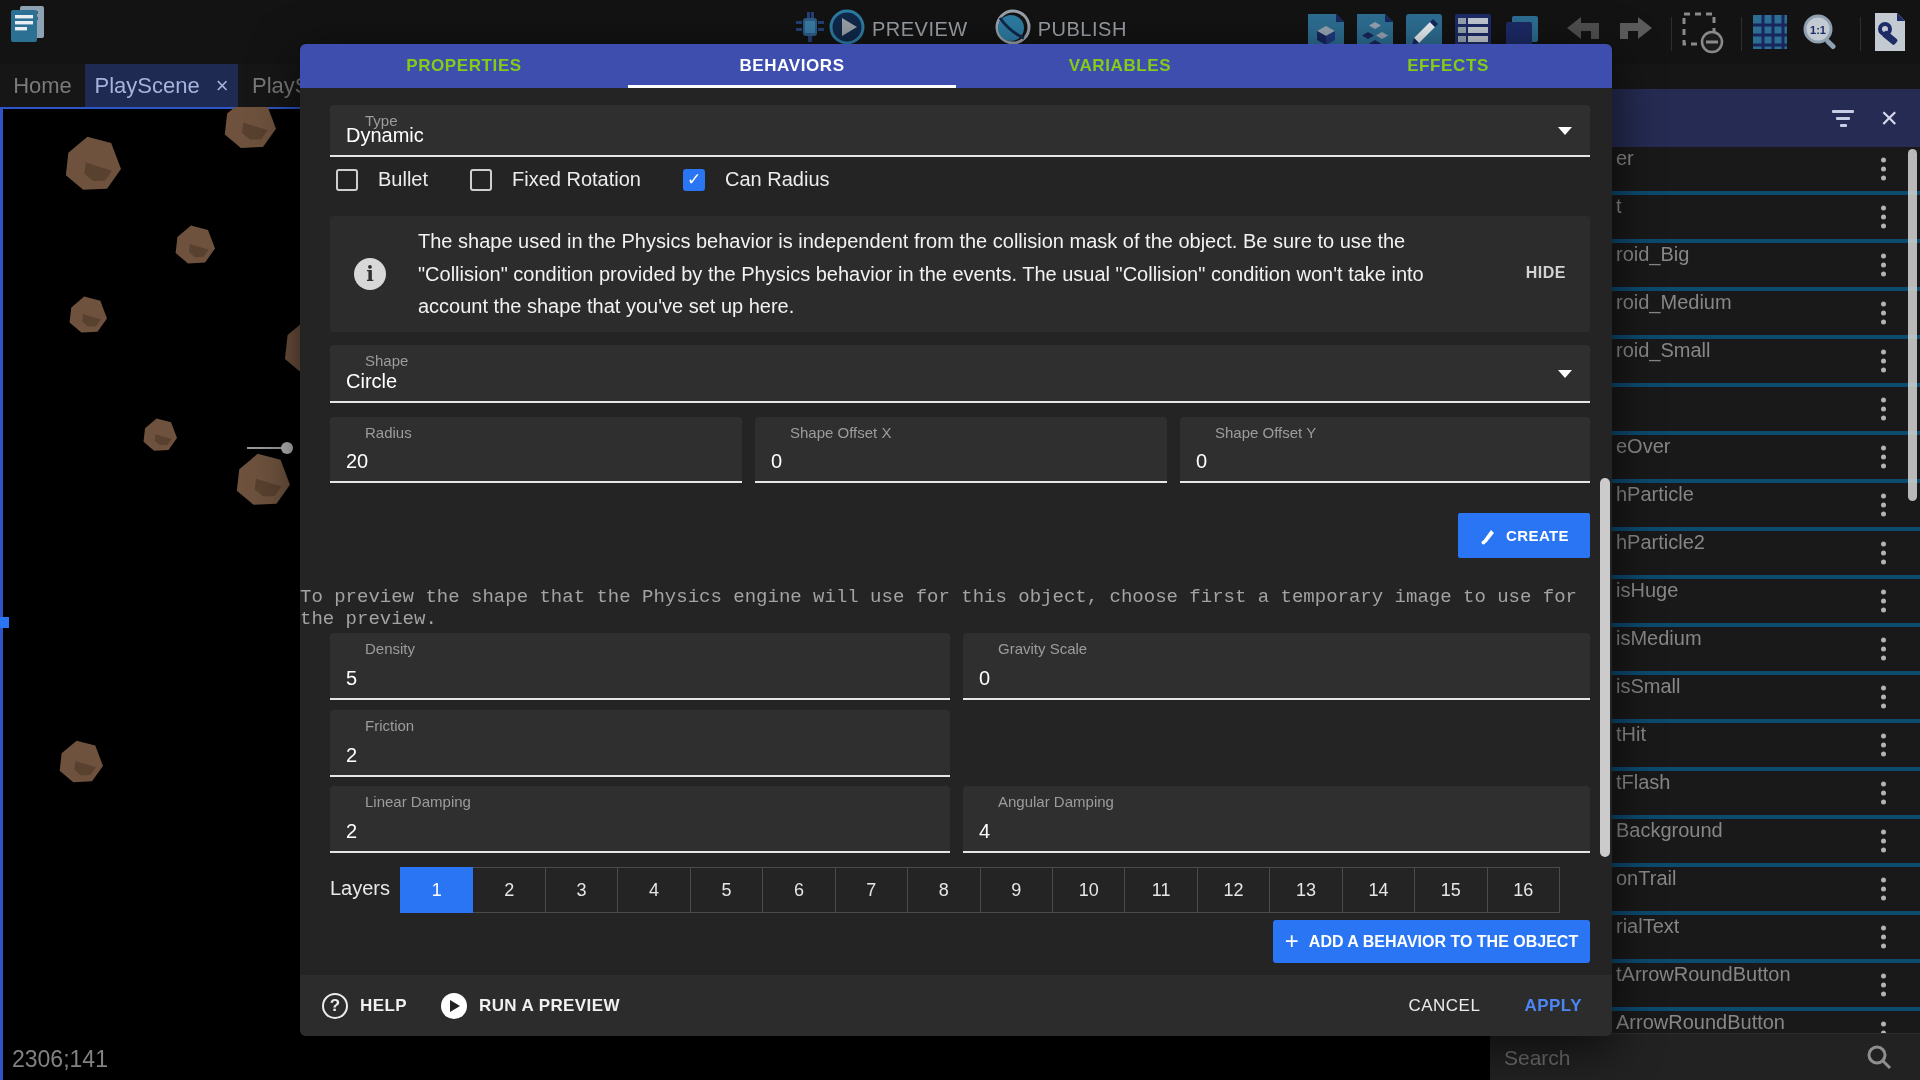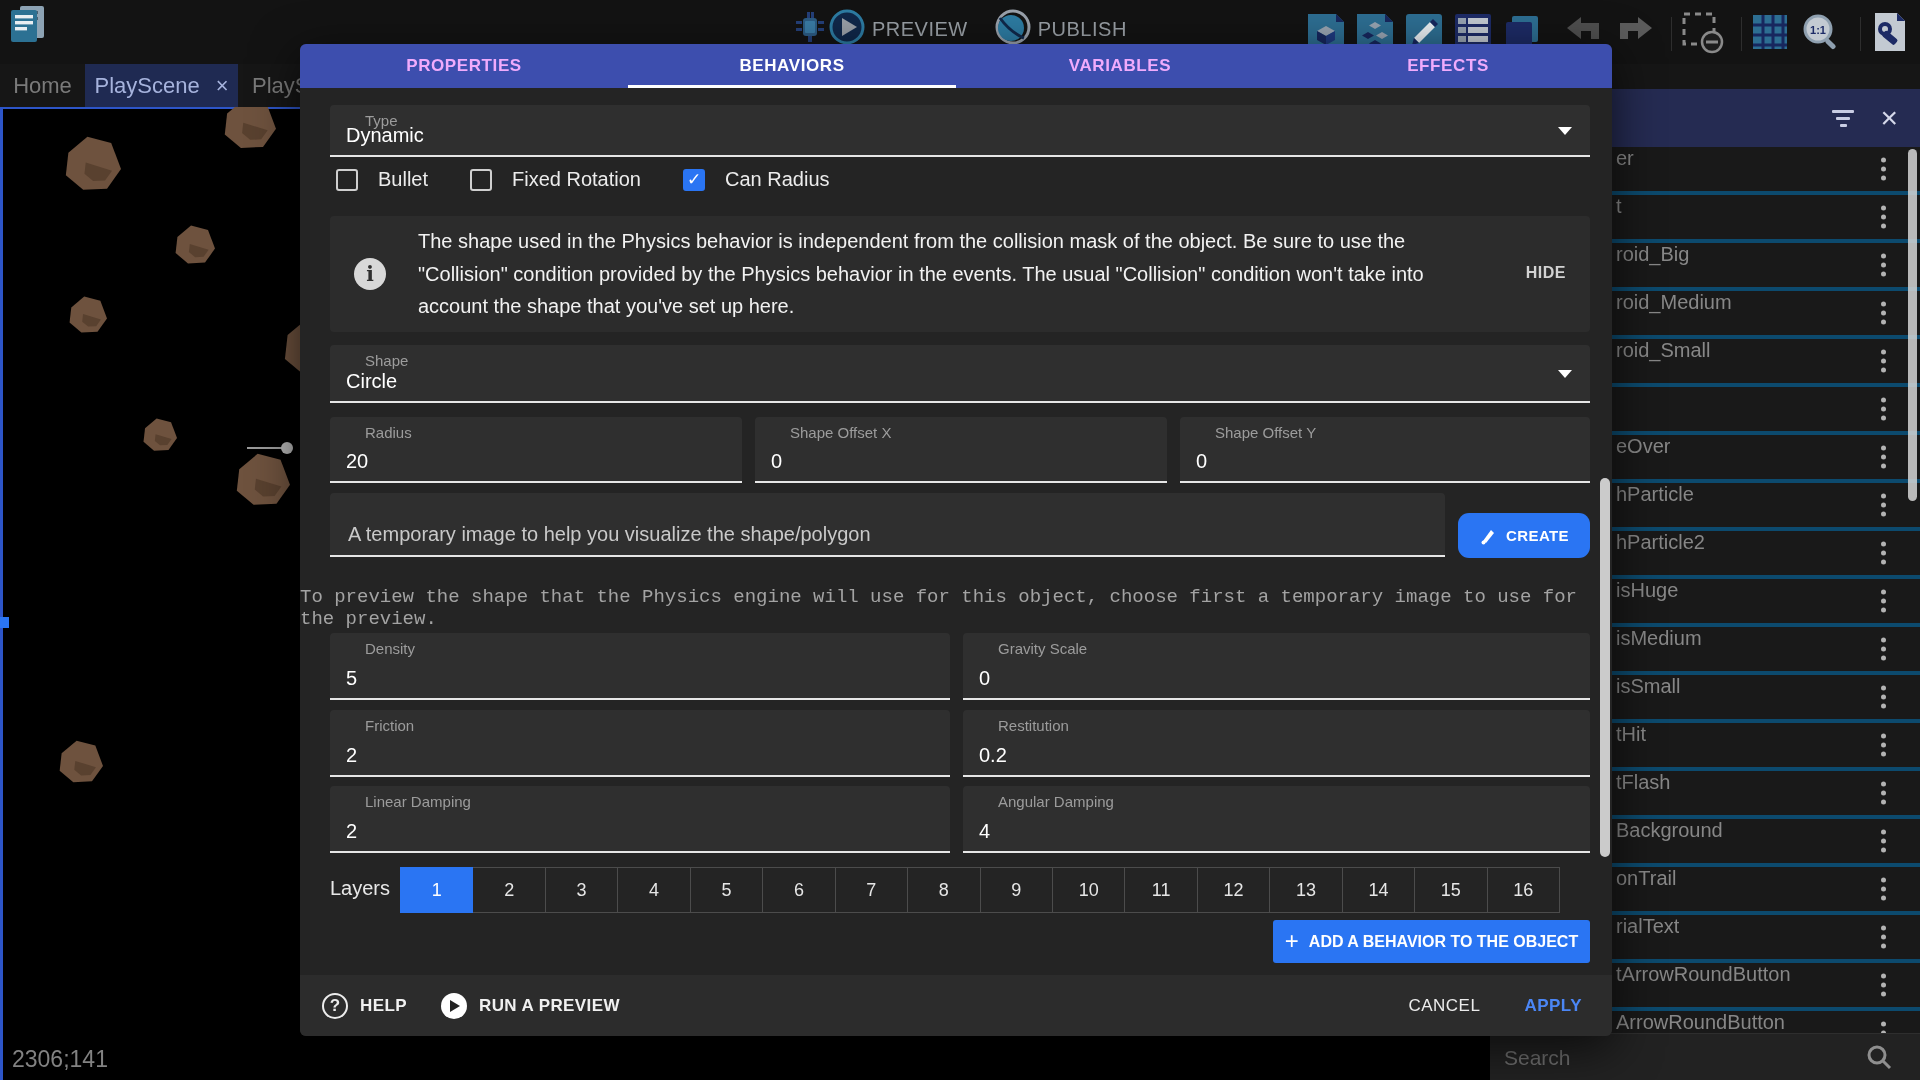--- a/index.html
+++ b/index.html
@@ -42,42 +42,42 @@
   .panel-scroll{position:absolute;left:418px;top:60px;width:9px;height:352px;background:#d6d6d6;opacity:.85;border-radius:5px;}
   .search{position:absolute;left:0;top:944px;width:430px;height:47px;background:#222;border-top:1px solid #2e2e2e;}
   .search input{position:absolute;left:12px;top:6px;width:330px;height:34px;background:transparent;border:none;outline:none;
     color:#bbb;font-size:21px;font-family:inherit;}
   .search input::placeholder{color:#6f6f6f;}
   .search-icon{position:absolute;right:28px;top:10px;}
   
   .dialog{position:absolute;left:300px;top:44px;width:1312px;height:992px;background:#242424;border-radius:6px;
     box-shadow:0 12px 48px rgba(0,0,0,.65);z-index:10;}
   .d-tabs{position:absolute;left:0;top:0;width:1312px;height:44px;background:#3d4eae;border-radius:6px 6px 0 0;display:flex;}
-  .d-tab{flex:1;display:flex;align-items:center;justify-content:center;color:#f0abfc;font-size:17px;font-weight:bold;
+  .d-tab{flex:1;display:flex;align-items:center;justify-content:center;color:#84cc16;font-size:17px;font-weight:bold;
     letter-spacing:.6px;position:relative;}
   .d-tab.active{color:#fff;}
   .d-tab.active::after{content:"";position:absolute;left:0;right:0;bottom:0;height:3px;background:#fff;}
   .field{position:absolute;background:#2f2f2f;border-radius:4px 4px 0 0;border-bottom:2px solid #e6e6e6;box-sizing:border-box;}
   .f-label{position:absolute;left:16px;top:7px;color:#9c9c9c;font-size:15px;margin-left:19px;}
   .f-value{position:absolute;left:16px;bottom:8px;color:#fff;font-size:20px;}
   .caret{position:absolute;right:18px;top:50%;margin-top:-3px;width:0;height:0;
     border-left:7px solid transparent;border-right:7px solid transparent;border-top:8px solid #fff;}
   .chk-row{position:absolute;left:36px;top:124px;display:flex;align-items:center;gap:20px;}
   .chk-box{width:22px;height:22px;border:2px solid #cfcfcf;border-radius:3px;box-sizing:border-box;}
   .chk-box.checked{background:#2a75f3;border-color:#2a75f3;color:#fff;font-size:17px;font-weight:bold;
     display:flex;align-items:center;justify-content:center;}
   .chk-label{color:#ececec;font-size:20px;margin-right:22px;}
   .info{position:absolute;left:30px;top:172px;width:1260px;height:116px;background:#2c2c2c;border-radius:4px;}
   .info-icon{position:absolute;left:24px;top:42px;width:32px;height:32px;border-radius:50%;background:#d8d8d8;
     color:#2e2e2e;font-family:"DejaVu Serif",serif;font-weight:bold;font-size:20px;
     display:flex;align-items:center;justify-content:center;}
   .info-text{position:absolute;left:88px;top:9px;width:1075px;color:#f2f2f2;font-size:20px;line-height:1.63;}
   .hide-btn{position:absolute;right:24px;top:48px;color:#d2d2d2;font-size:16px;font-weight:bold;letter-spacing:.5px;}
   .hint{position:absolute;left:0;top:542px;width:1312px;text-align:left;color:#a3a3a3;font-size:19px;font-family:Liberation Mono, monospace;}
-  .create-btn{position:absolute;left:1158px;top:469px;width:132px;height:45px;background:#2a75f3;border-radius:11px;
+  .create-btn{position:absolute;left:1158px;top:469px;width:132px;height:45px;background:#2a75f3;border-radius:2px;
     display:flex;align-items:center;justify-content:center;gap:9px;color:#fff;font-size:15px;font-weight:bold;letter-spacing:.4px;}
   .layers-row{position:absolute;left:30px;top:823px;width:1260px;height:46px;}
   .layers-label{position:absolute;left:0;top:10px;color:#e8e8e8;font-size:20px;}
   #layer-buttons{position:absolute;left:70px;top:0;width:1160px;height:46px;display:flex;}
   .layer-btn{flex:1;display:flex;align-items:center;justify-content:center;color:#e6e6e6;font-size:18px;
     border:1px solid #4c4c4c;border-left:none;box-sizing:border-box;}
   .layer-btn:first-child{border-left:1px solid #4c4c4c;}
   .layer-btn.sel{background:#2a75f3;border-color:#2a75f3;color:#fff;}
   .add-btn{position:absolute;left:973px;top:876px;width:317px;height:43px;background:#2a75f3;border-radius:3px;
     display:flex;align-items:center;justify-content:center;gap:10px;color:#fff;font-size:16px;font-weight:bold;}
@@ -497,23 +497,20 @@
   </div>
   <div class="field" style="left:455px;top:373px;width:412px;height:66px;">
     <span class="f-label">Shape Offset X</span>
     <span class="f-value">0</span>
   </div>
   <div class="field" style="left:880px;top:373px;width:410px;height:66px;">
     <span class="f-label">Shape Offset Y</span>
     <span class="f-value">0</span>
   </div>
 
-  <div class="field" style="left:30px;top:449px;width:1115px;height:64px;">
-    <input class="ghost" placeholder="A temporary image to help you visualize the shape/polygon" style="">
-  </div>
   <div class="create-btn">
     <svg width="18" height="18" viewBox="0 0 18 18">
       <path d="M4 14 L12 3 L15 6 L7 16 z" fill="#fff"></path>
         <circle cx="4.5" cy="15.5" r="2" fill="#fff"></circle>
     </svg>
     <span>CREATE</span>
   </div>
 
   <div class="hint">To preview the shape that the Physics engine will use for this object, choose first a temporary image to use for the preview.</div>
 
@@ -521,24 +518,20 @@
     <span class="f-label">Density</span>
     <span class="f-value">5</span>
   </div>
   <div class="field" style="left:663px;top:589px;width:627px;height:67px;">
     <span class="f-label">Gravity Scale</span>
     <span class="f-value">0</span>
   </div>
   <div class="field" style="left:30px;top:666px;width:620px;height:67px;">
     <span class="f-label">Friction</span>
     <span class="f-value">2</span>
-  </div>
-  <div class="field" style="left:663px;top:666px;width:627px;height:67px;">
-    <span class="f-label">Restitution</span>
-    <span class="f-value">0.2</span>
   </div>
   <div class="field" style="left:30px;top:742px;width:620px;height:67px;">
     <span class="f-label">Linear Damping</span>
     <span class="f-value">2</span>
   </div>
   <div class="field" style="left:663px;top:742px;width:627px;height:67px;">
     <span class="f-label">Angular Damping</span>
     <span class="f-value">4</span>
   </div>
 

